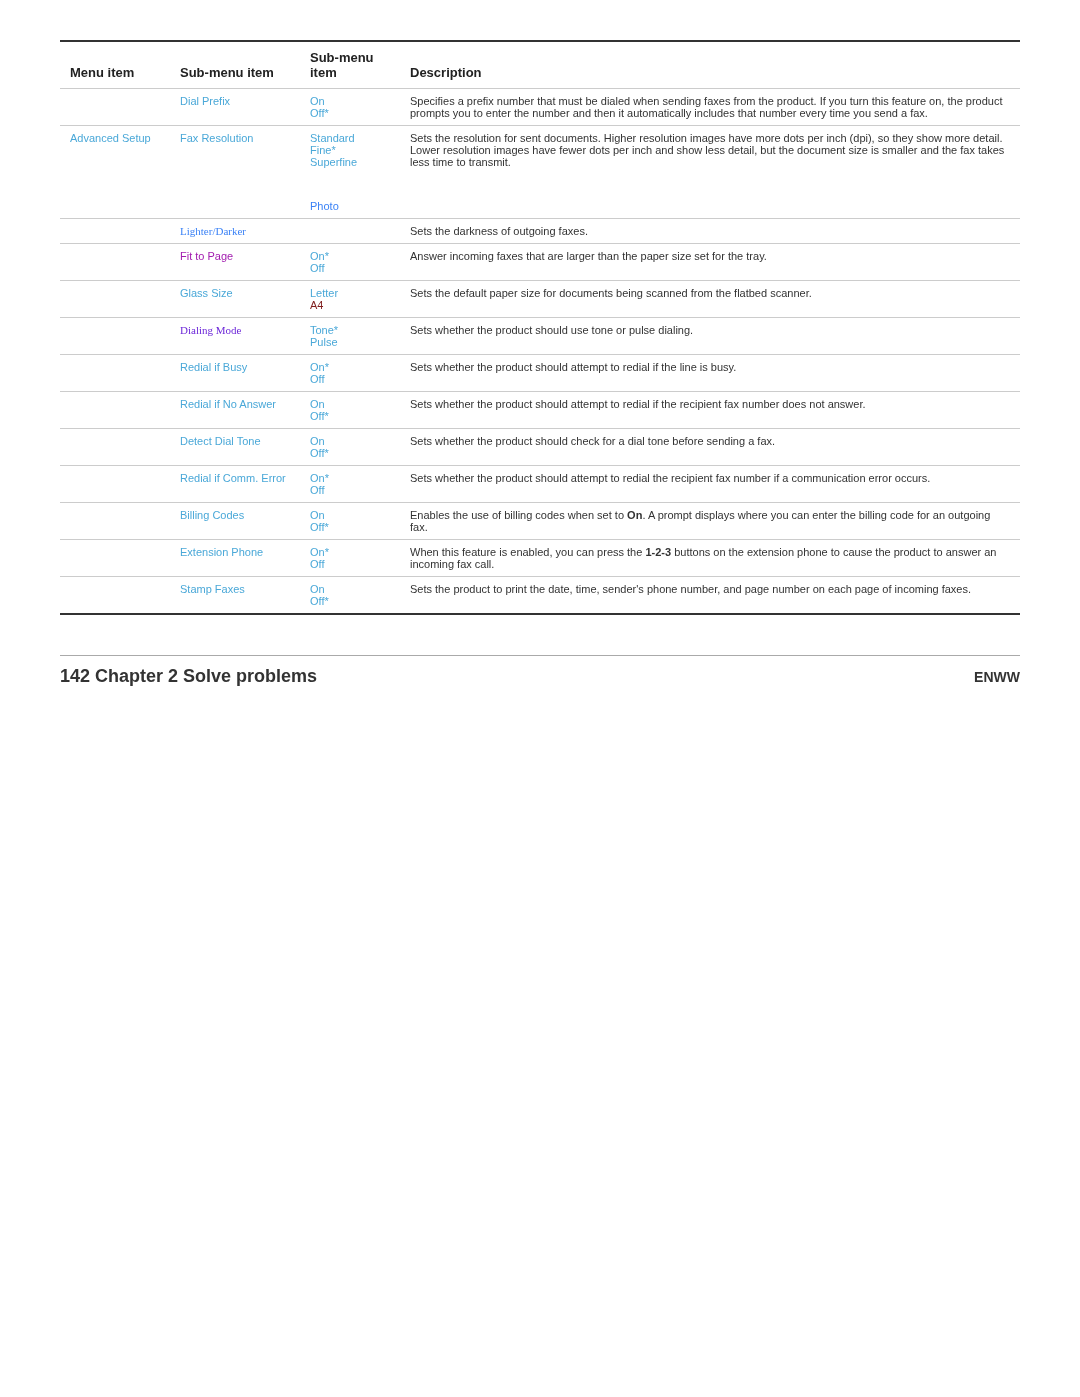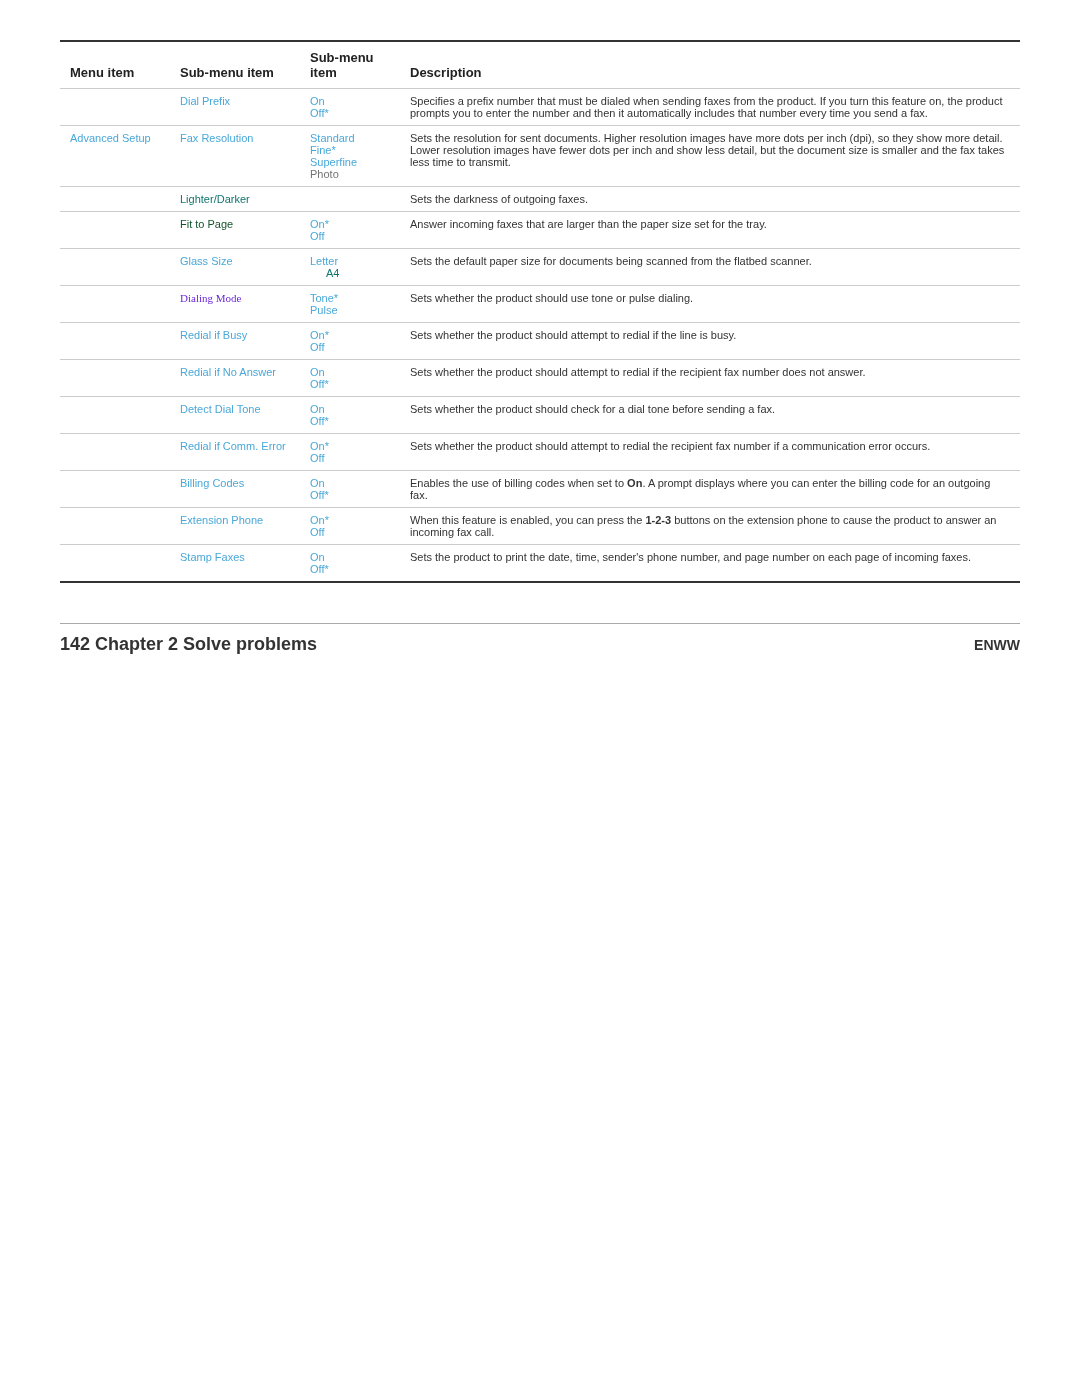--- a/index.html
+++ b/index.html
@@ -84,45 +84,45 @@
         </td>
         <td>Specifies a prefix number that must be dialed when sending faxes from the product. If you turn this feature on, the product prompts you to enter the number and then it automatically includes that number every time you send a fax.</td>
       </tr>
       <tr class="row-group">
         <td style="color: rgb(74, 168, 216);">Advanced Setup</td>
         <td style="color: rgb(74, 168, 216);">Fax Resolution</td>
         <td>
           <div style="color: rgb(74, 168, 216);">Standard</div>
           <div style="color: rgb(74, 168, 216);">Fine*</div>
           <div style="color: rgb(74, 168, 216);">Superfine</div>
-          <div style="color: #737373;">Photo</div>
+          <div style="color: #3b82f6; margin-top: 32px;">Photo</div>
         </td>
         <td>Sets the resolution for sent documents. Higher resolution images have more dots per inch (dpi), so they show more detail. Lower resolution images have fewer dots per inch and show less detail, but the document size is smaller and the fax takes less time to transmit.</td>
       </tr>
       <tr class="row-group">
         <td></td>
-        <td style="color: #0f766e;">Lighter/Darker</td>
+        <td style="color: #3b82f6; font-family: Liberation Serif, serif;">Lighter/Darker</td>
         <td></td>
         <td>Sets the darkness of outgoing faxes.</td>
       </tr>
       <tr class="row-group">
         <td></td>
-        <td style="color: #14532d;">Fit to Page</td>
+        <td style="color: #a21caf;">Fit to Page</td>
         <td>
           <div style="color: rgb(74, 168, 216);">On*</div>
           <div style="color: rgb(74, 168, 216);">Off</div>
         </td>
         <td>Answer incoming faxes that are larger than the paper size set for the tray.</td>
       </tr>
       <tr class="row-group">
         <td></td>
         <td style="color: rgb(74, 168, 216);">Glass Size</td>
         <td>
           <div style="color: rgb(74, 168, 216);">Letter</div>
-          <div style="color: #0f766e; margin-left: 16px;">A4</div>
+          <div style="color: #7f1d1d;">A4</div>
         </td>
         <td>Sets the default paper size for documents being scanned from the flatbed scanner.</td>
       </tr>
       <tr class="row-group">
         <td></td>
         <td style="color: #6d28d9; font-family: Liberation Serif, serif;">Dialing Mode</td>
         <td>
           <div style="color: rgb(74, 168, 216);">Tone*</div>
           <div style="color: rgb(74, 168, 216);">Pulse</div>
         </td>

